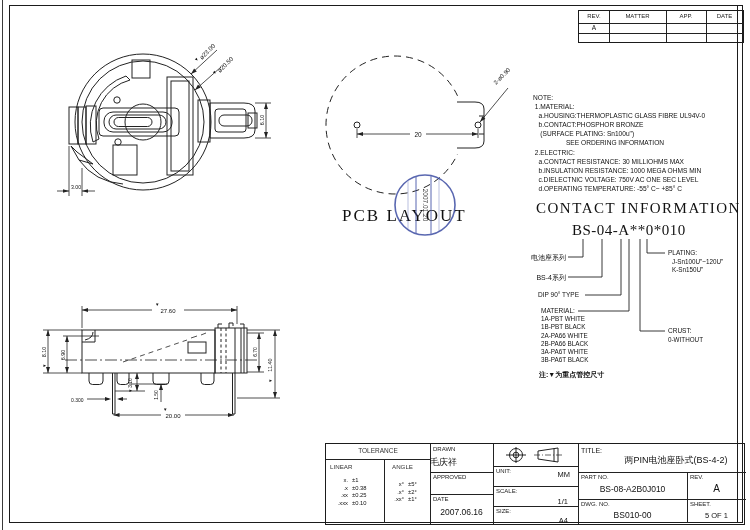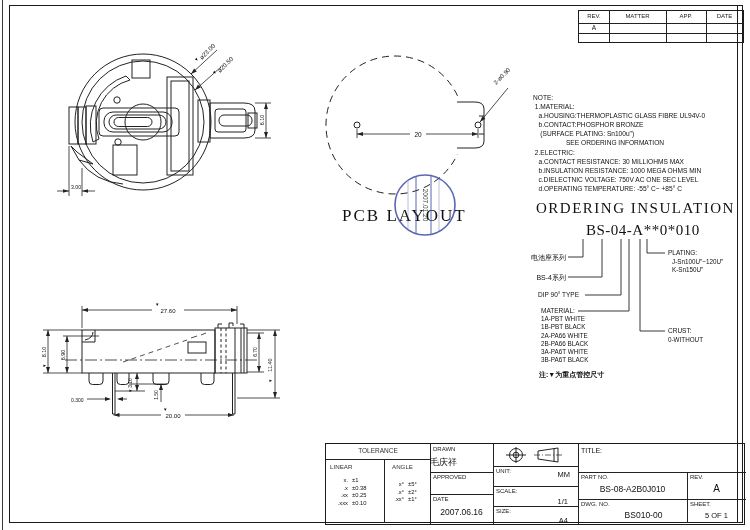--- a/index.html
+++ b/index.html
@@ -135,22 +135,22 @@
   <svg class="abs" style="left:0;top:0;" width="217" height="195" viewBox="0 0 217 195">
     <g stroke="#222" stroke-width="0.9" fill="none">
       <path d="M55,41 V59 H40"></path>
       <path d="M74,41 V79 H40"></path>
       <path d="M93,41 V97 H57"></path>
       <path d="M101,41 V113 H50"></path>
       <path d="M112,41 V133 H137"></path>
       <path d="M119,41 V55 H137"></path>
     </g>
   </svg>
-  <div class="abs serif" style="left:8px;top:2px;font-size:15px;letter-spacing:1.5px;">ORDERING INSULATION</div>
-  <div class="abs serif" style="left:44px;top:24px;font-size:15px;letter-spacing:0.5px;margin-left:14px;">BS-04-A**0*010</div>
+  <div class="abs serif" style="left:8px;top:2px;font-size:15px;letter-spacing:1.5px;">CONTACT INFORMATION</div>
+  <div class="abs serif" style="left:44px;top:24px;font-size:15px;letter-spacing:0.5px;">BS-04-A**0*010</div>
   <div class="abs" style="left:0;top:55px;width:38px;text-align:right;font-size:7px;">电池座系列</div>
   <div class="abs" style="left:0;top:75px;width:38px;text-align:right;font-size:7px;">BS-4系列</div>
   <div class="abs" style="left:10px;top:93px;font-size:6.5px;">DIP 90° TYPE</div>
   <div class="abs" style="left:13px;top:109px;font-size:6.5px;">MATERIAL:</div>
   <div class="abs" style="left:13px;top:117px;font-size:6.3px;line-height:8.3px;">
     <div>1A-PBT WHITE</div>
     <div>1B-PBT BLACK</div>
     <div>2A-PA66 WHITE</div>
     <div>2B-PA66 BLACK</div>
     <div>3A-PA6T WHITE</div>
@@ -316,22 +316,23 @@
     <div class="abs cell-label" style="left:3px;top:44px;">SCALE:</div>
     <div class="abs" style="right:10px;top:53px;font-size:7.5px;">1/1</div>
     <div class="abs cell-label" style="left:3px;top:64px;">SIZE:</div>
     <div class="abs" style="right:10px;top:72px;font-size:7.5px;">A4</div>
   </div>
 
   <div class="abs" style="left:252px;top:0;width:168px;height:100%;">
     <div class="thin" style="left:0;top:28px;width:168px;border-top-width:1px;"></div>
     <div class="thin" style="left:0;top:55px;width:168px;border-top-width:1px;"></div>
     <div class="abs" style="left:3px;top:3px;font-size:7px;">TITLE:</div>
+    <div class="abs" style="left:28px;top:10px;width:140px;text-align:center;font-size:9px;">两PIN电池座卧式(BS-4-2)</div>
     <div class="abs cell-label" style="left:3px;top:30px;">PART NO.</div>
     <div class="abs" style="left:0;top:40px;width:109px;text-align:center;font-size:8.5px;">BS-08-A2B0J010</div>
     <div class="abs cell-label" style="left:112px;top:30px;">REV.</div>
     <div class="abs" style="left:109px;top:39px;width:59px;text-align:center;font-size:10px;">A</div>
     <div class="abs cell-label" style="left:3px;top:57px;">DWG. NO.</div>
-    <div class="abs" style="left:0;top:66px;width:109px;text-align:center;font-size:8.5px;padding-left:11px;">BS010-00</div>
+    <div class="abs" style="left:0;top:66px;width:109px;text-align:center;font-size:8.5px;">BS010-00</div>
     <div class="abs cell-label" style="left:112px;top:57px;">SHEET.</div>
     <div class="abs" style="left:109px;top:67px;width:59px;text-align:center;font-size:7.5px;">5 OF 1</div>
   </div>
 </div>
 
 </body></html>

